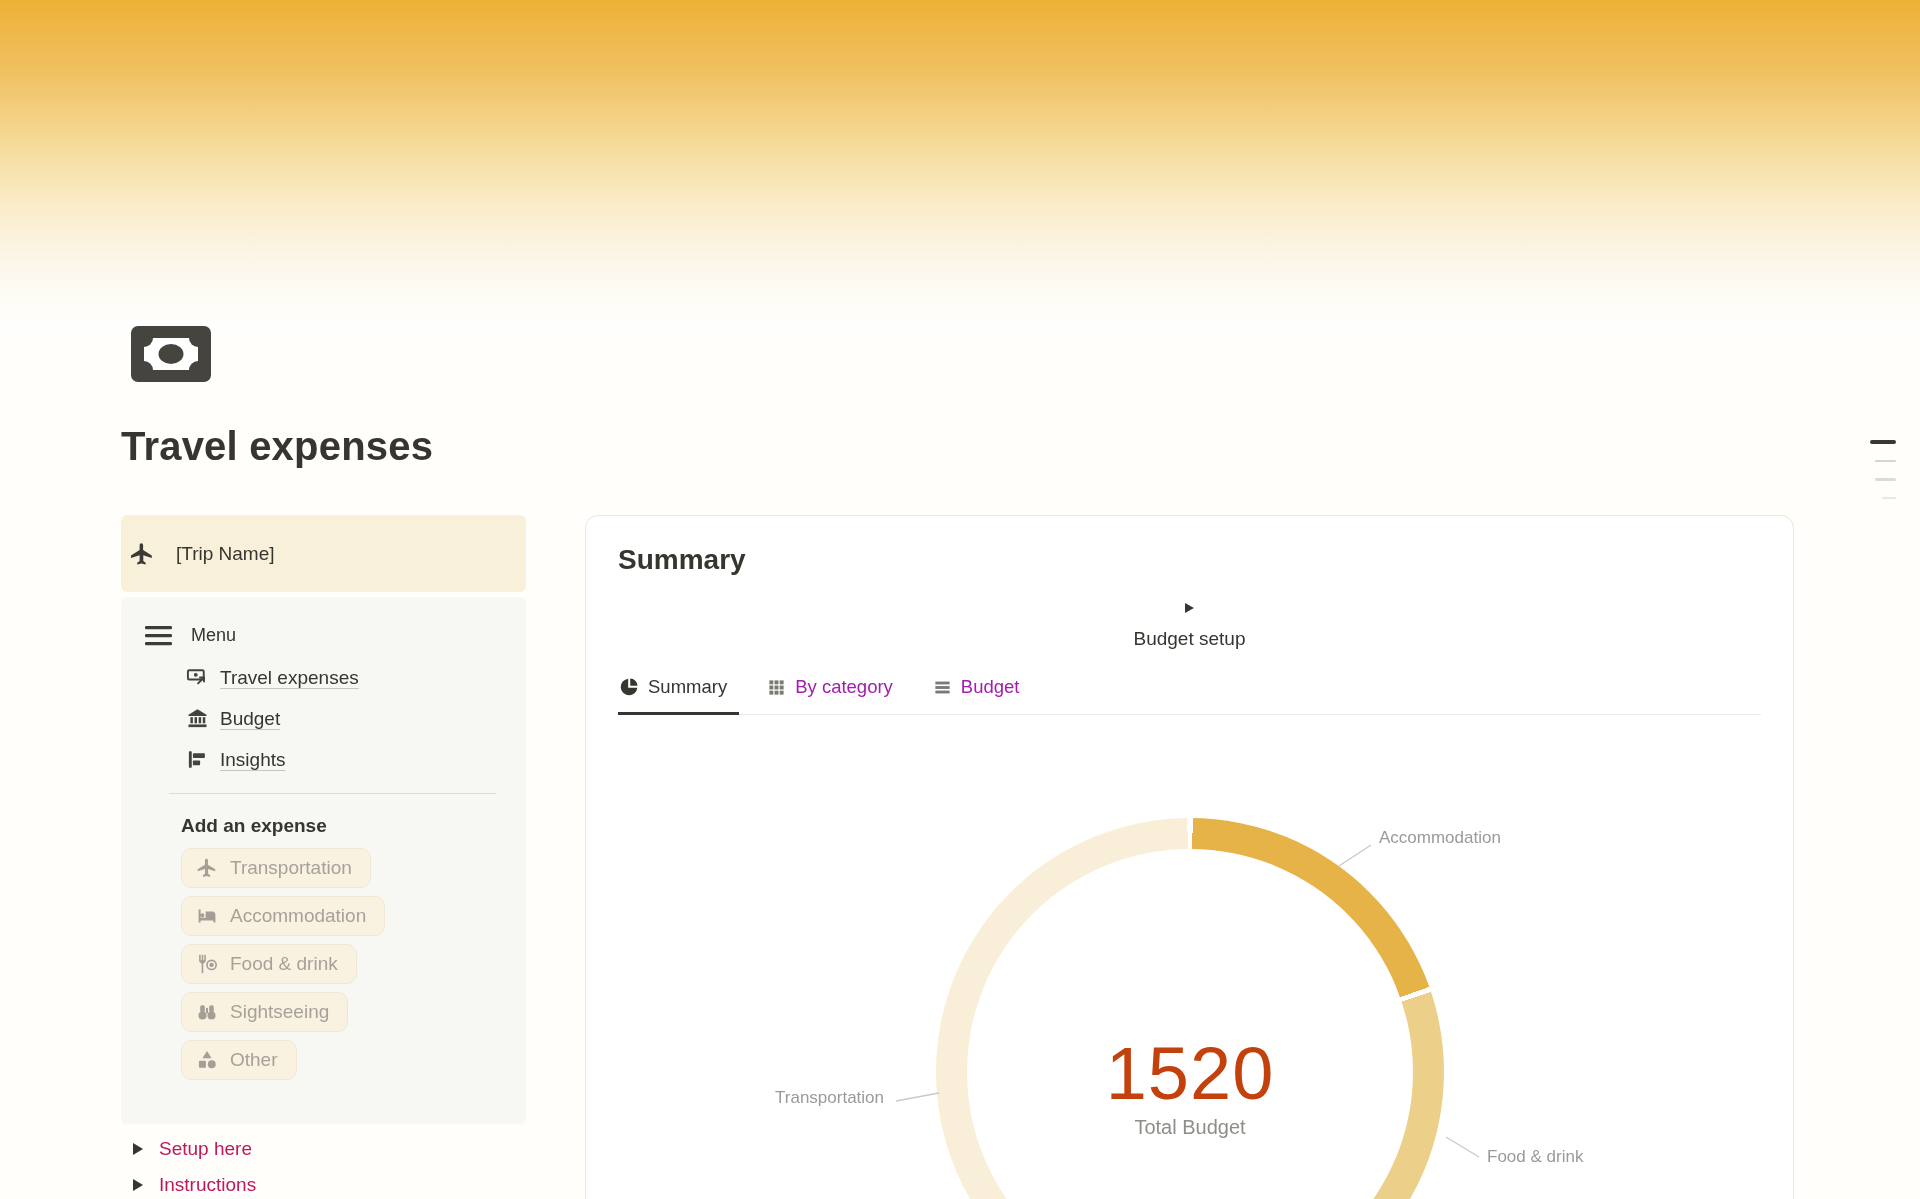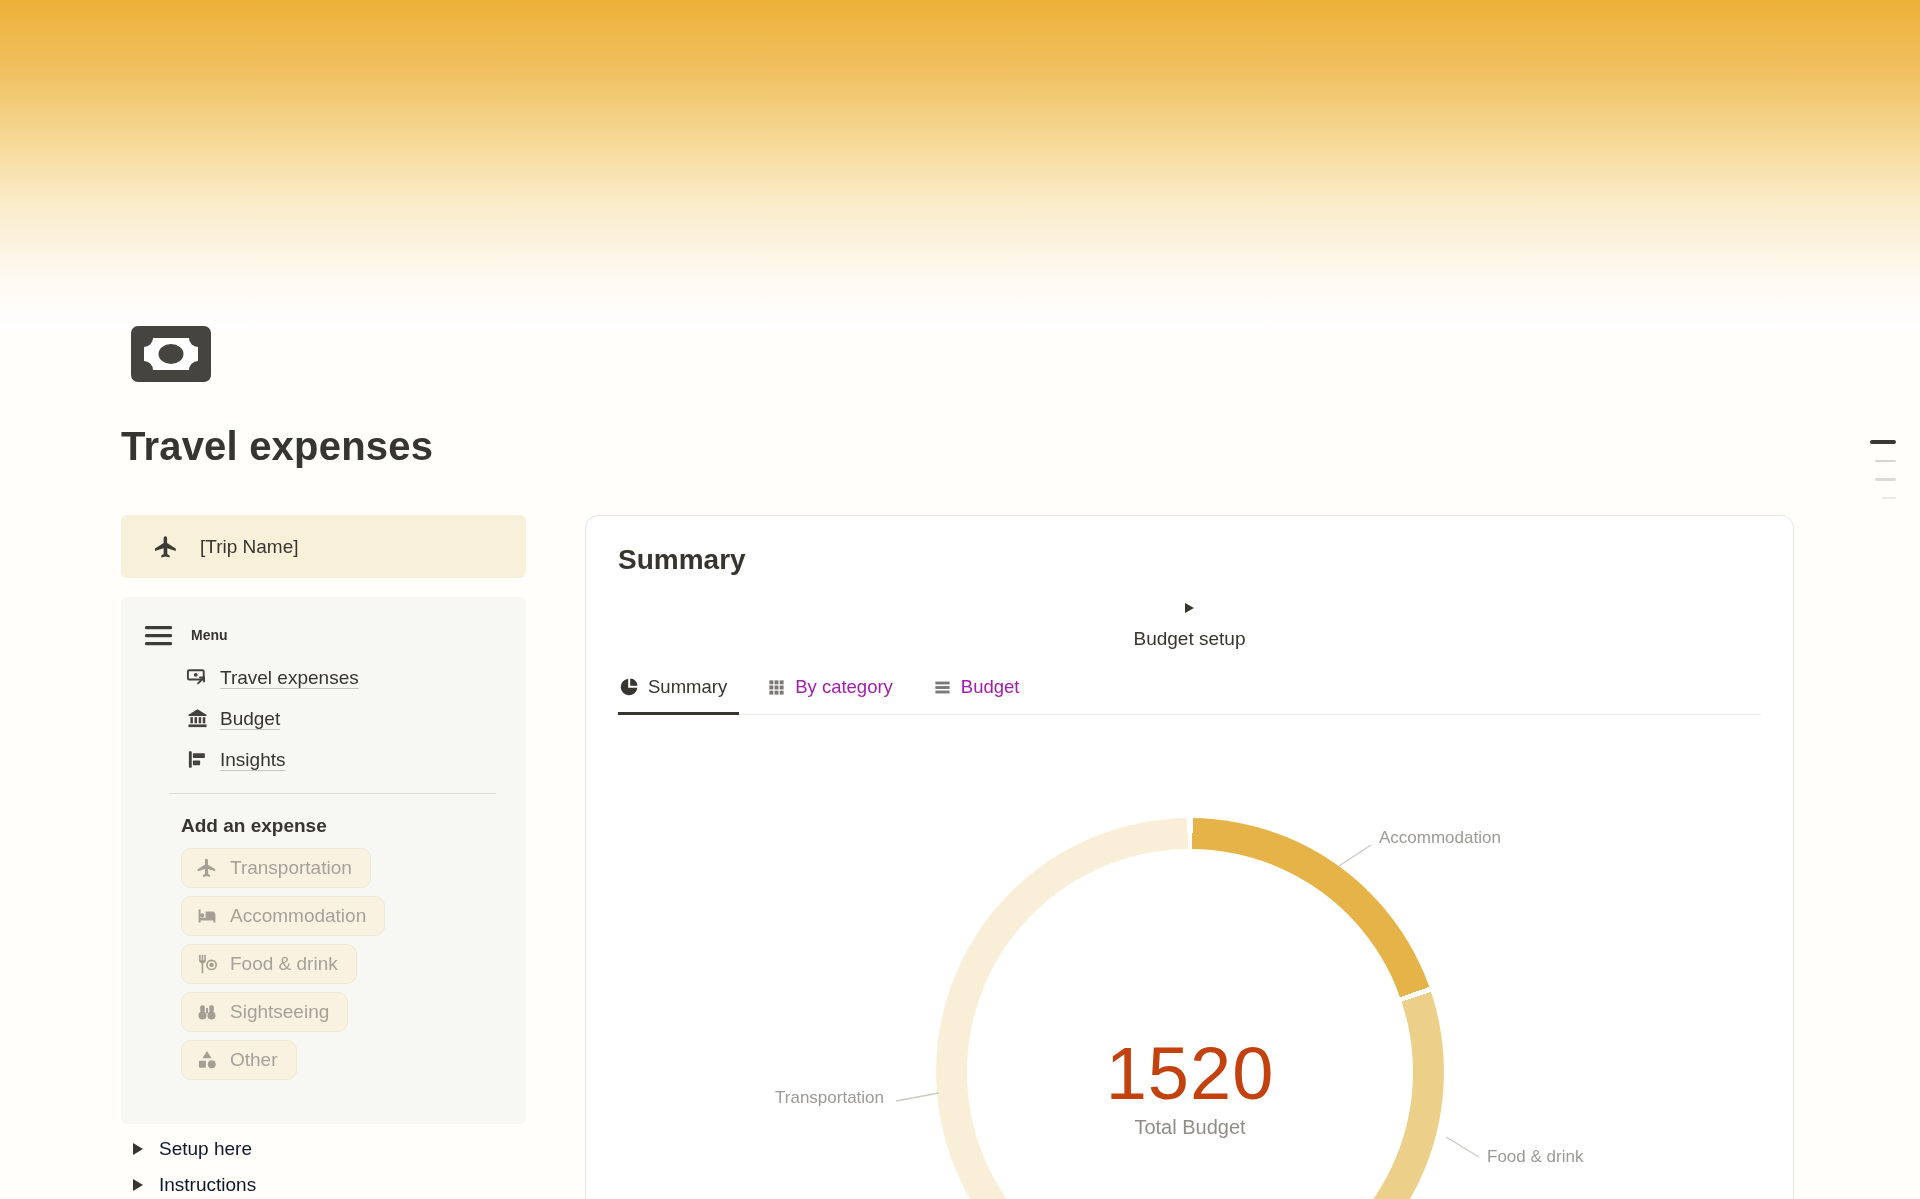--- a/index.html
+++ b/index.html
@@ -21,50 +21,50 @@
   }
   
   .toc { position:absolute; right:24px; top:440px; width:28px; }
   .toc .bar { margin:0 0 16px auto; border-radius:2px; }
   .toc .b1 { width:26px; height:3.5px; background:#3a3835; }
   .toc .b2 { width:21px; height:2.5px; background:#d7d5d0; }
   .toc .b3 { width:21px; height:2.5px; background:#dddbd6; }
   .toc .b4 { width:14px; height:2px;  background:#e9e7e2; margin-bottom:0; }
   
   .trip-callout {
-    position:absolute; left:121px; top:515px; width:405px; height:63px;
+    position:absolute; left:121px; top:515px; width:405px; height:77px;
     background:#f9f0da; border-radius:6px; display:flex; align-items:center; gap:21px;
-    padding:0 32px; cursor:default;
+    padding:0 8px; cursor:default;
   }
   .trip-callout .label { font-size:19px; color:#37352f; }
   .menu-callout {
     position:absolute; left:121px; top:597px; width:405px; height:527px;
     background:#f7f7f4; border-radius:6px; padding:22px 24px 0 24px;
   }
   .menu-head { display:flex; align-items:center; gap:19px; height:32px; }
-  .menu-head .label { font-size:14px; font-weight:700; }
+  .menu-head .label { font-size:18px; font-weight:400; }
   .menu-links { margin:6px 0 0 41px; list-style:none; }
   .menu-links li { height:41px; display:flex; align-items:center; gap:11px; }
   .menu-links .link {
     font-size:19px; color:#37352f; cursor:pointer;
     text-decoration:underline; text-decoration-color:#c9c6bf; text-underline-offset:4px; text-decoration-thickness:1px;
   }
   .mico { flex:0 0 auto; color:#44423d; display:inline-flex; }
   .menu-divider { border:none; border-top:1px solid #dedcd6; margin:13px 6px 0 24px; }
   .add-expense-title { margin:21px 0 0 36px; font-size:19px; font-weight:700; }
   .expense-buttons { margin:11px 0 0 36px; display:flex; flex-direction:column; align-items:flex-start; gap:8px; }
   .expense-btn {
     display:inline-flex; align-items:center; gap:12px;
     background:#f9f2e1; border:1px solid #efe8d4; border-radius:10px;
     padding:8px 18px 8px 14px; font-size:19px; color:#a6a298; cursor:pointer;
     font-family:inherit;
   }
   .expense-btn .bico { color:#a39f94; display:inline-flex; }
   .side-toggle { position:absolute; left:133px; display:flex; align-items:center; gap:16px; cursor:pointer; }
-  .side-toggle .label { font-size:19px; font-weight:400; color:#0f172a; }
+  .side-toggle .label { font-size:19px; font-weight:400; color:#be185d; }
   .tg1 { top:1138px; } .tg2 { top:1174px; }
   
   .card {
     position:absolute; left:585px; top:515px; width:1209px; height:760px;
     background:#ffffff; border:1px solid #e9e7e3; border-radius:13px;
     padding:28px 32px;
   }
   .card-title { font-size:28px; font-weight:700; color:#37352f; }
   .setup-toggle { margin-top:27px; display:flex; align-items:center; gap:15px; cursor:pointer;flex-direction:column; }
   .setup-toggle .label { font-size:19px; color:#37352f; }

